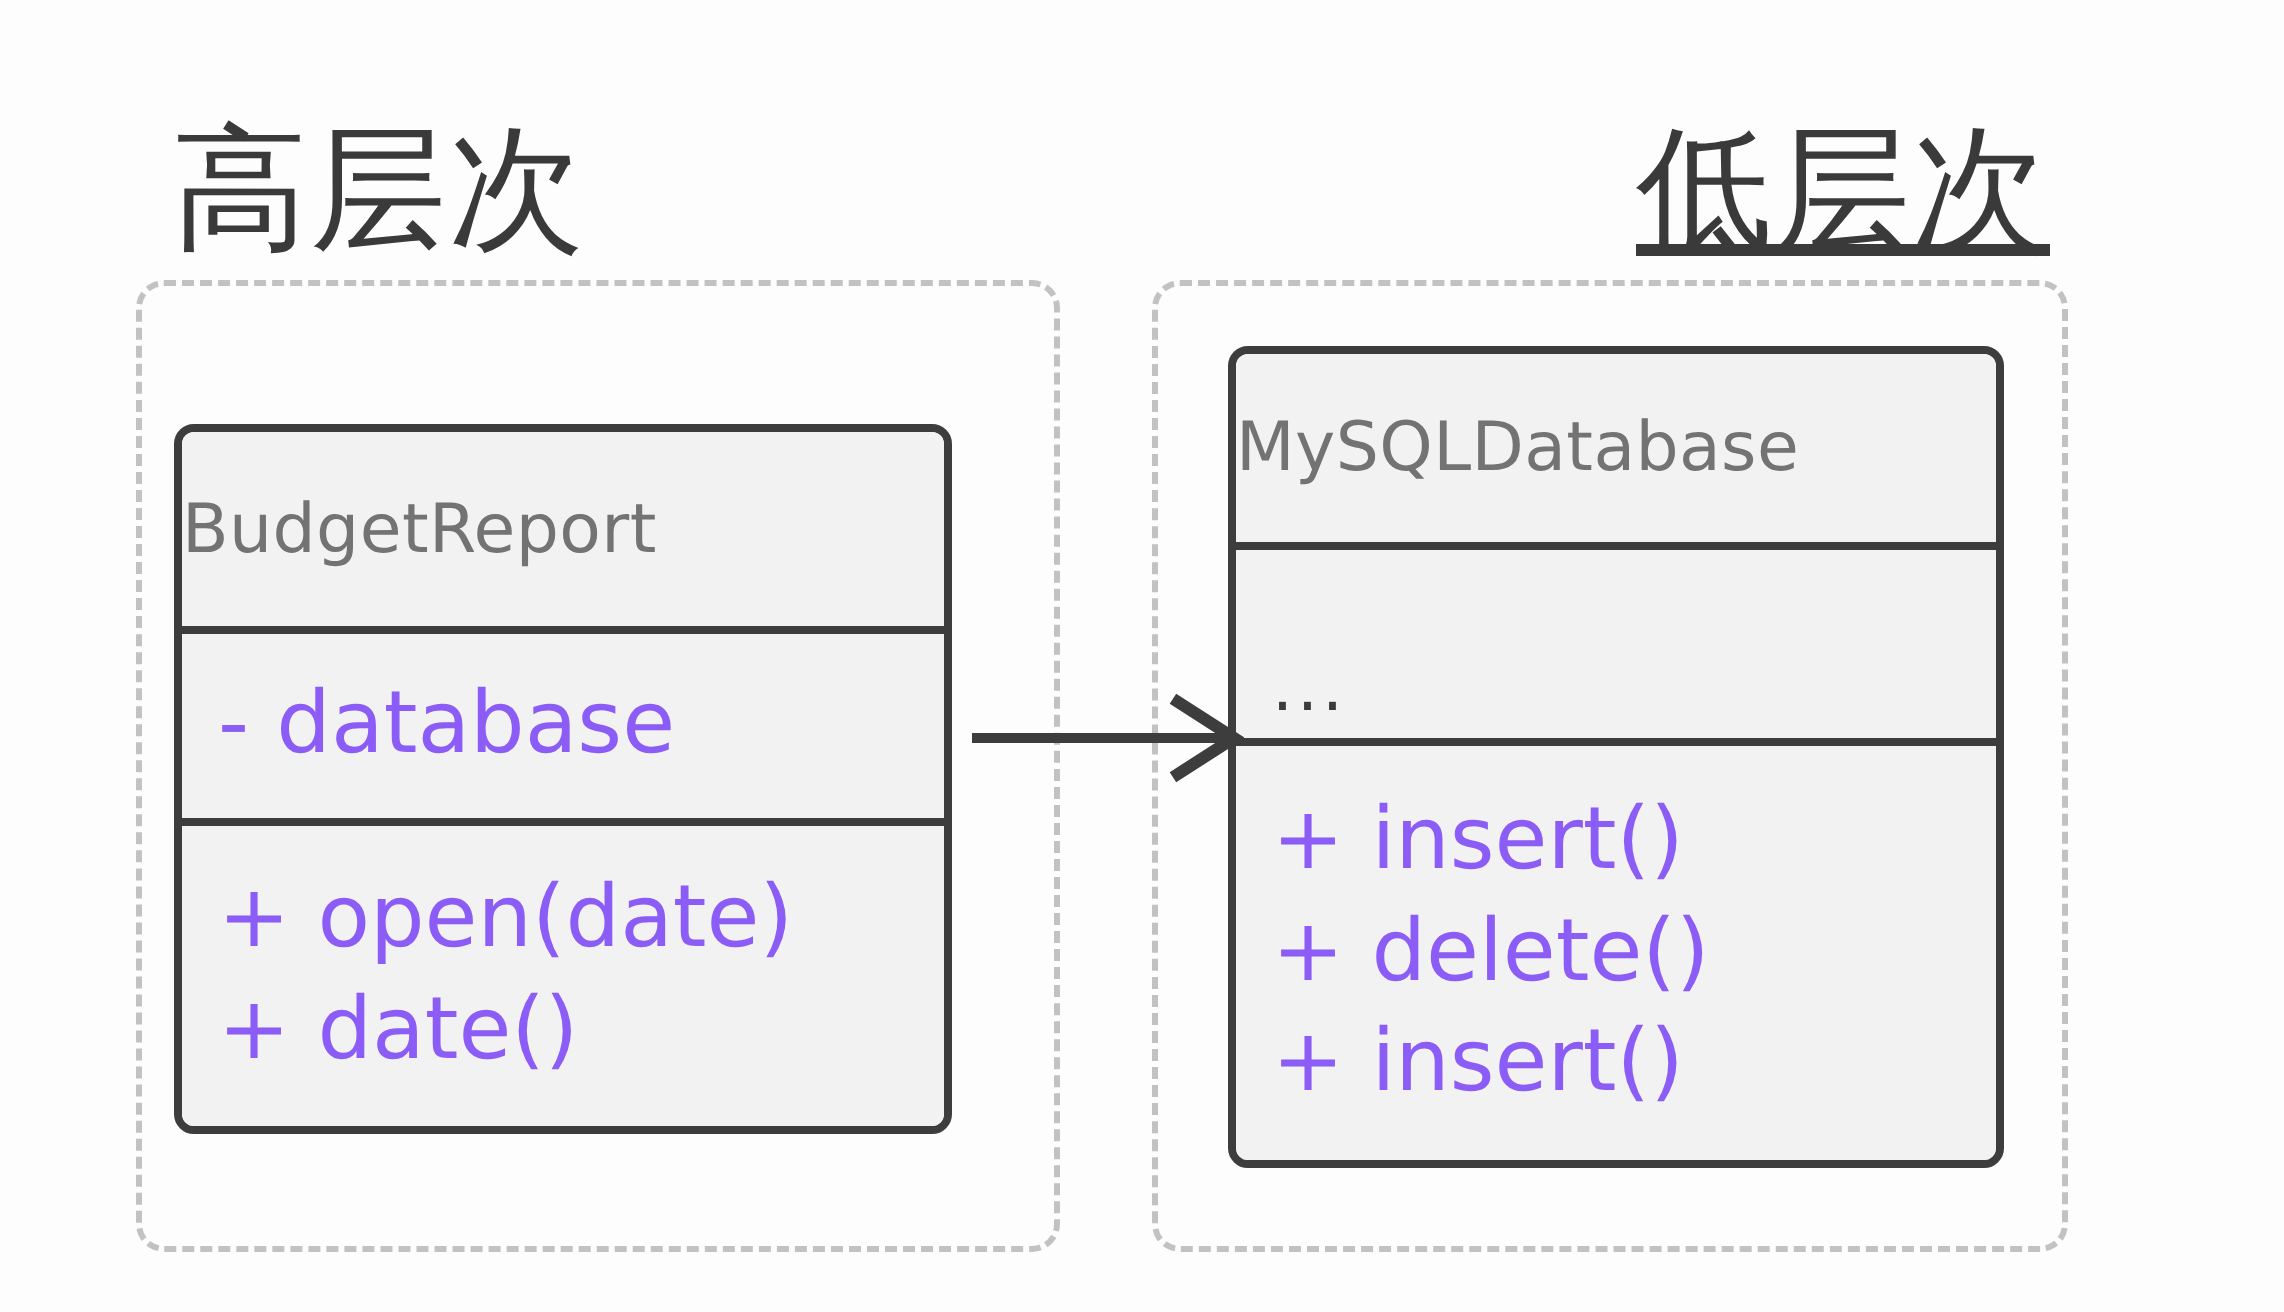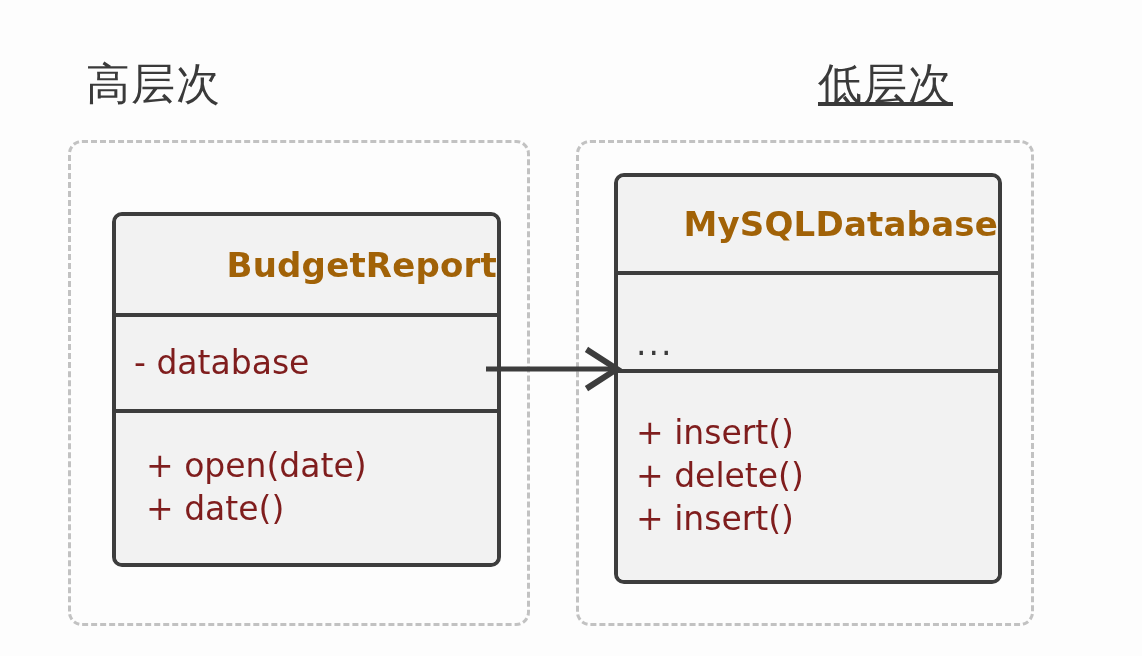--- a/index.html
+++ b/index.html
@@ -12,21 +12,21 @@
     width: 1142px;
     height: 656px;
     background: #fdfdfd;
     overflow: hidden;
     font-family: "DejaVu Sans", "Liberation Sans", sans-serif;
   }
 
   
   .layer-label {
     position: absolute;
-    font-size: 44px;
+    font-size: 68px;
     line-height: 1;
     color: #3a3a3a;
     font-weight: 400;
     letter-spacing: 1px;
     white-space: nowrap;
   }
   #label-high { left: 86px;  top: 62px; }
   #label-low  { left: 818px; top: 62px; text-decoration: underline; }
 
   
@@ -44,59 +44,59 @@
   .uml-class {
     position: absolute;
     box-sizing: border-box;
     background: #f2f2f2;
     border: 4px solid #3d3d3d;
     border-radius: 10px;
     overflow: hidden;
     display: flex;
     flex-direction: column;
   }
-  #class-budgetreport { left: 112px; top: 212px; width: 389px; height: 355px; }
+  #class-budgetreport { left: 87px; top: 212px; width: 389px; height: 355px; }
   #class-mysqldatabase { left: 614px; top: 173px; width: 388px; height: 411px; }
 
   .uml-compartment {
     box-sizing: border-box;
     background: #f2f2f2;
     display: flex;
     flex-direction: column;
     justify-content: center;
   }
   .uml-compartment + .uml-compartment {
     border-top: 4px solid #3d3d3d;
   }
 
   .uml-name {
-    text-align: right;
-    font-weight: bold;
+    text-align: left;
+    font-weight: normal;
     font-size: 34px;
-    color: #a16207;
+    color: #737373;
     letter-spacing: 0.2px;
   }
   .uml-member {
-    font-size: 33px;
-    color: #7f1d1d;
+    font-size: 43px;
+    color: #8b5cf6;
     padding-left: 18px;
     line-height: 1.30;
     white-space: nowrap;
   }
   .uml-ellipsis {
     font-size: 33px;
     color: #3b3b3b;
     padding-left: 18px;
     letter-spacing: 2px;
   }
 
   
   #bq-name   { height: 97px;  justify-content: center; }
   #bq-attrs  { height: 96px;  justify-content: center; }
-  #bq-ops    { flex: 1;       justify-content: center; padding-left: 12px; }
+  #bq-ops    { flex: 1;       justify-content: center; }
 
   
   #my-name   { height: 94px;  justify-content: center; }
   #my-attrs  { height: 98px;  justify-content: flex-end; padding-bottom: 6px; }
   #my-ops    { flex: 1;       justify-content: center; }
 
   
   #assoc-arrow {
     position: absolute;
     left: 486px;

